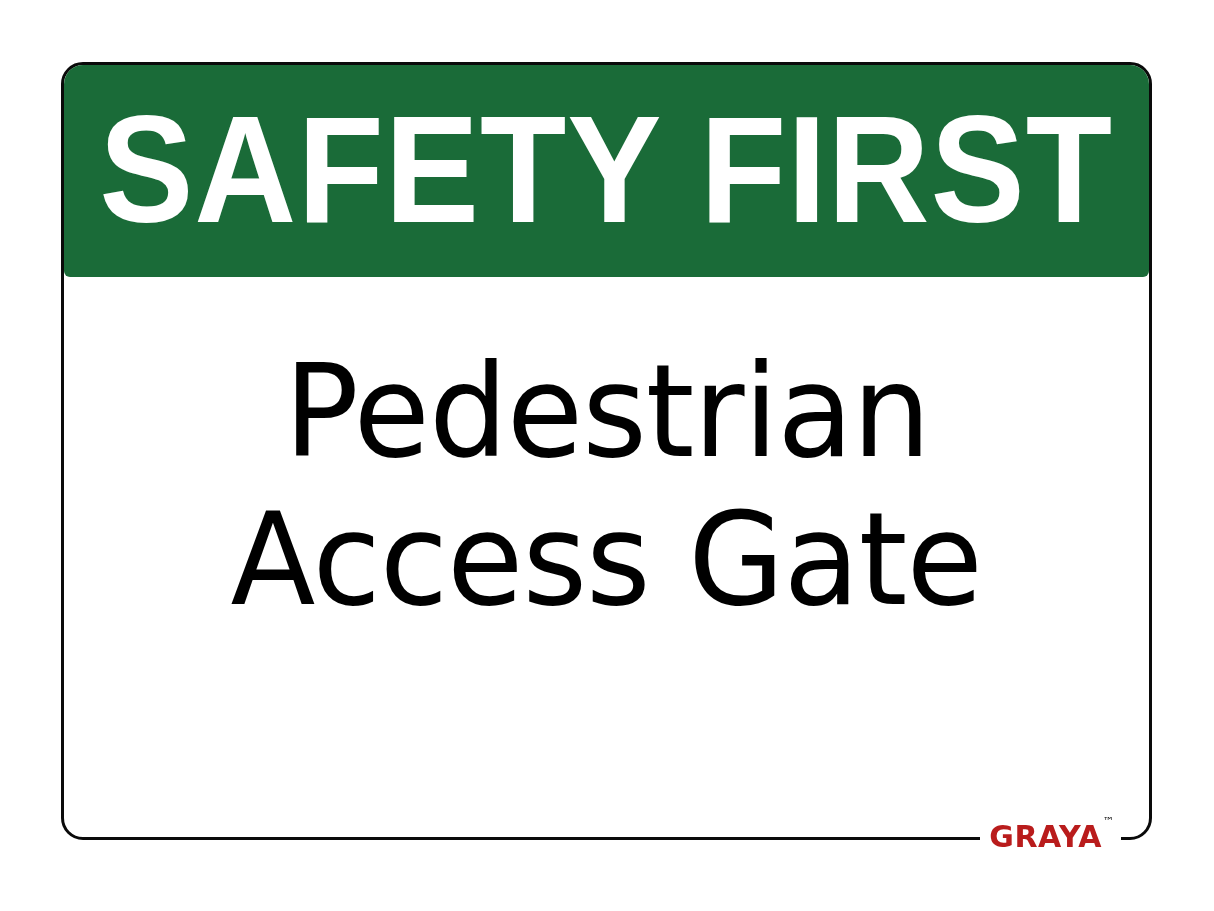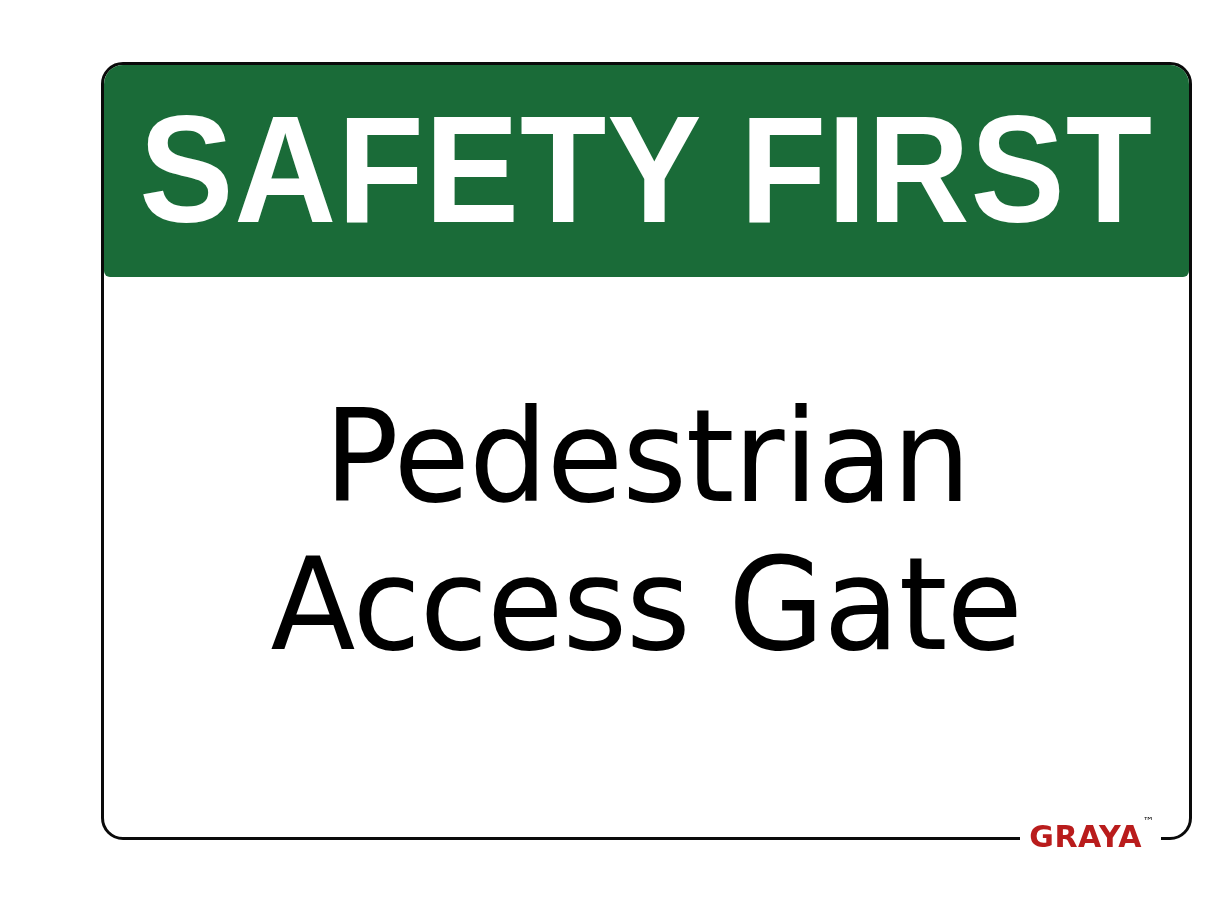--- a/index.html
+++ b/index.html
@@ -20,21 +20,20 @@
     position: absolute;
     left: 61px;
     top: 62px;
     width: 1091px;
     height: 778px;
     box-sizing: border-box;
     background: #ffffff;
     border: 3px solid #0a0a0a;
     border-radius: 22px;
     overflow: visible;
-    margin-left: 40px;
   }
 
   
   #header-band {
     position: absolute;
     left: 0;
     top: 0;
     width: 100%;
     height: 212px;
     background: #1a6b38;
@@ -66,21 +65,21 @@
   #body-area {
     position: absolute;
     left: 0;
     top: 212px;
     right: 0;
     bottom: 0;
     display: flex;
     flex-direction: column;
     align-items: center;
     justify-content: flex-start;
-    padding-top: 106px;
+    padding-top: 61px;
     box-sizing: border-box;
   }
 
   .body-line {
     color: #000000;
     font-family: "DejaVu Sans", sans-serif;
     font-weight: normal;
     font-size: 128px;
     line-height: 1.16;
     letter-spacing: -1px;

